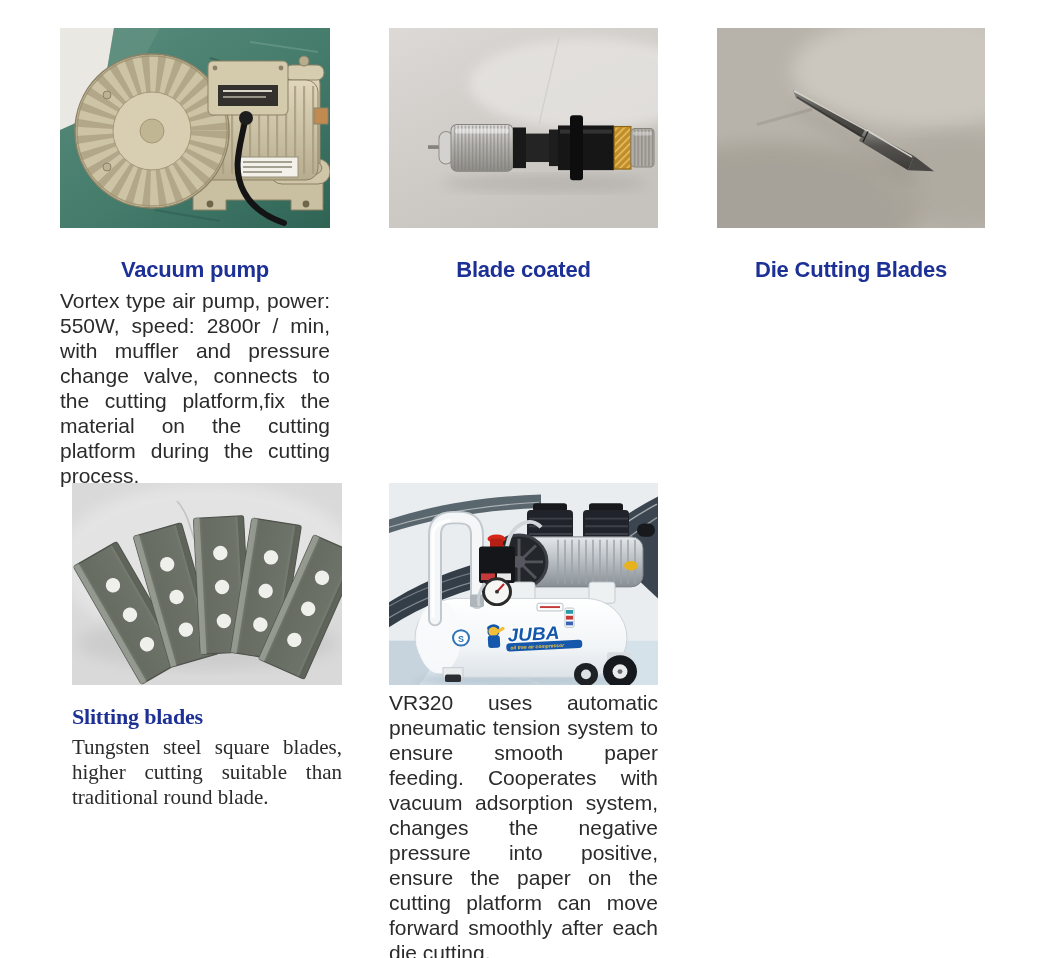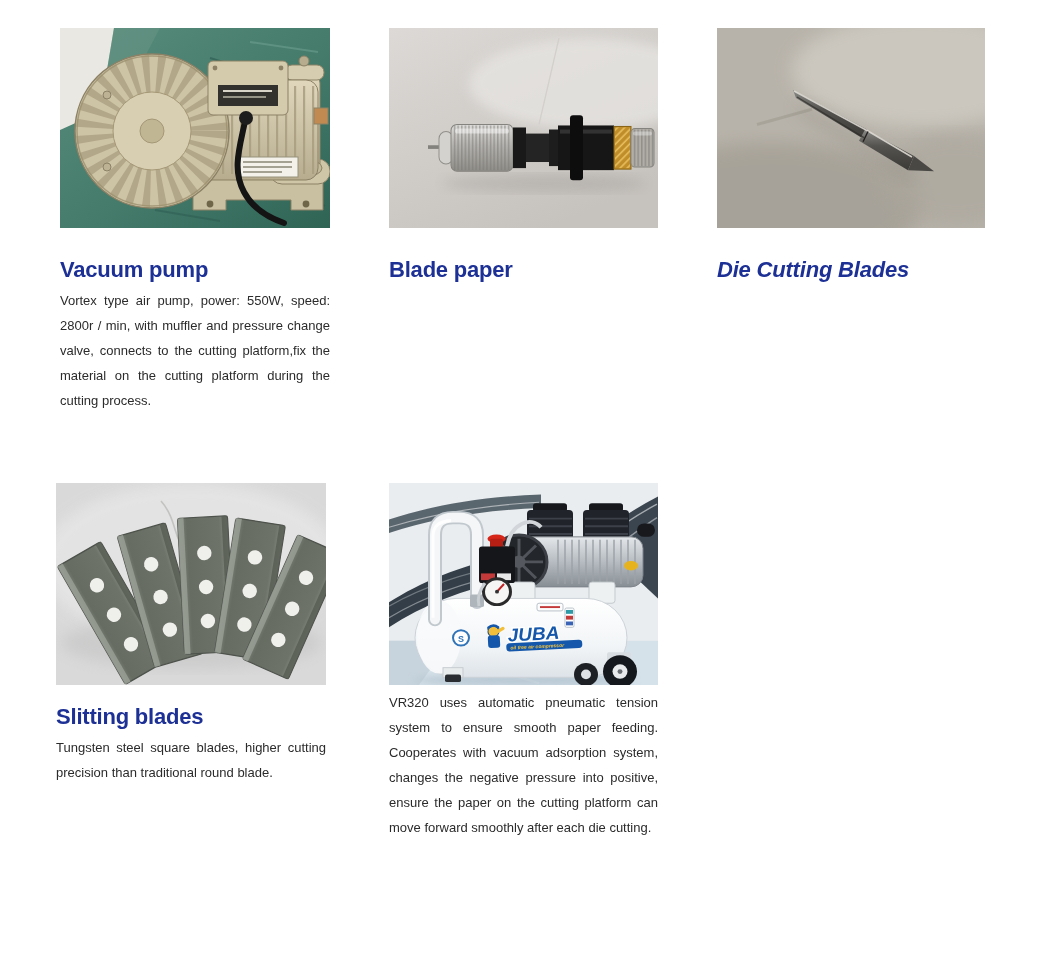--- a/index.html
+++ b/index.html
@@ -6,36 +6,36 @@
   .page{
     position:relative;
     width:1049px;height:958px;
     background:#ffffff;
     font-family:"Liberation Sans","DejaVu Sans",sans-serif;
     overflow:hidden;
   }
   .card{position:absolute;}
   .card.c1{left:60px;top:28px;width:270px;}
   .card.c2{left:389px;top:28px;width:269px;}
-  .card.c3{left:717px;top:28px;width:268px;font-style:italic;}
-  .card.c4{left:56px;top:483px;width:270px;}
+  .card.c3{left:717px;top:28px;width:268px;}
+  .card.c4{left:72px;top:483px;width:270px;font-family:Liberation Serif, serif;}
   .card.c5{left:389px;top:483px;width:269px;}
   .photo{margin:0;width:100%;overflow:hidden;}
   .row1 .photo{height:200px;}
   .row2 .photo{height:202px;}
   .photo svg{display:block;width:100%;height:100%;}
   .title{
     font-size:22px;font-weight:bold;line-height:27px;
     color:#1c3095;margin:0;letter-spacing:-0.2px;
   }
-  .row1 .title{margin-top:28px;}
+  .row1 .title{margin-top:28px;text-align:center;}
   .row2 .title{margin-top:18px;}
   .desc{
     margin:5px 0 0 0;
-    font-size:13px;line-height:25px;color:#2b2b2b;
+    font-size:21px;line-height:25px;color:#2b2b2b;
     text-align:justify;
   }
   .desc::after{content:"";display:inline-block;width:0;}
 </style>
 </head>
 <body>
 
 <div class="page">
 
   <section class="card c1 row1">
@@ -154,21 +154,21 @@
         <rect x="181" y="86" width="13" height="64" rx="3" fill="#0d0d0d"></rect>
 
         <rect x="225" y="97" width="17" height="42" fill="#bf8e2a" stroke="#8a6516"></rect>
         <rect x="226" y="98" width="15" height="40" fill="url(#bhGoldKnurl)"></rect>
 
         <rect x="242" y="99" width="23" height="38" rx="4" fill="#b1aea8" stroke="#85837e"></rect>
         <rect x="243" y="100" width="21" height="36" fill="url(#bhKnurl)" opacity="0.8"></rect>
         <rect x="244" y="102" width="19" height="4" rx="2" fill="#ffffff" opacity="0.35"></rect>
       </svg>
     </figure>
-    <h2 class="title">Blade paper</h2>
+    <h2 class="title">Blade coated</h2>
   </section>
 
   <section class="card c3 row1">
     <figure class="photo">
       <svg viewBox="0 0 268 197" preserveAspectRatio="none">
         <defs>
           <linearGradient id="dcShaft" x1="0" y1="0" x2="0" y2="1">
             <stop offset="0" stop-color="#8a8a86"></stop>
               <stop offset="0.4" stop-color="#55534f"></stop>
               <stop offset="1" stop-color="#3c3a37"></stop>
@@ -255,21 +255,21 @@
             <rect x="-25" y="-68" width="6" height="136" fill="#9aa096" opacity="0.8"></rect>
             <rect x="19" y="-68" width="6" height="136" fill="#565b52" opacity="0.8"></rect>
             <circle cx="0" cy="-32" r="7.2" fill="#efefec"></circle>
               <circle cx="0" cy="2" r="7.2" fill="#efefec"></circle>
               <circle cx="0" cy="36" r="7.2" fill="#efefec"></circle>
           </g>
         </g>
       </svg>
     </figure>
     <h2 class="title">Slitting blades</h2>
-    <p class="desc">Tungsten steel square blades, higher cutting precision than traditional round blade.</p>
+    <p class="desc">Tungsten steel square blades, higher cutting suitable than traditional round blade.</p>
   </section>
 
   <section class="card c5 row2">
     <figure class="photo">
       <svg viewBox="0 0 269 210" preserveAspectRatio="none">
         <defs>
           <linearGradient id="acTank" x1="0" y1="0" x2="0" y2="1">
             <stop offset="0" stop-color="#ffffff"></stop>
               <stop offset="0.6" stop-color="#f2f5f7"></stop>
               <stop offset="1" stop-color="#dde3e8"></stop>

